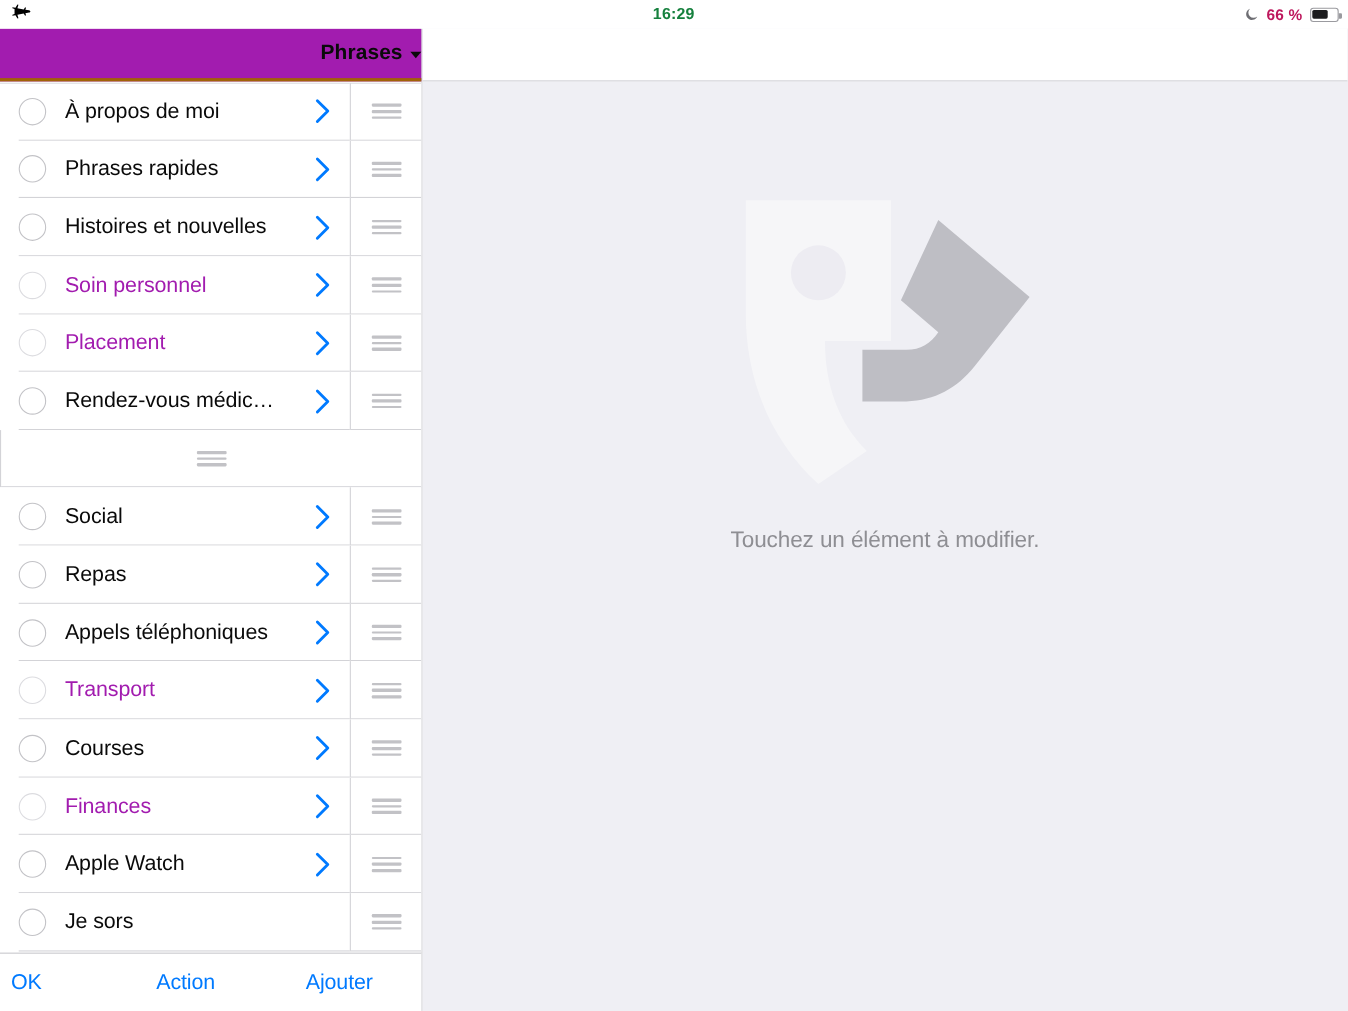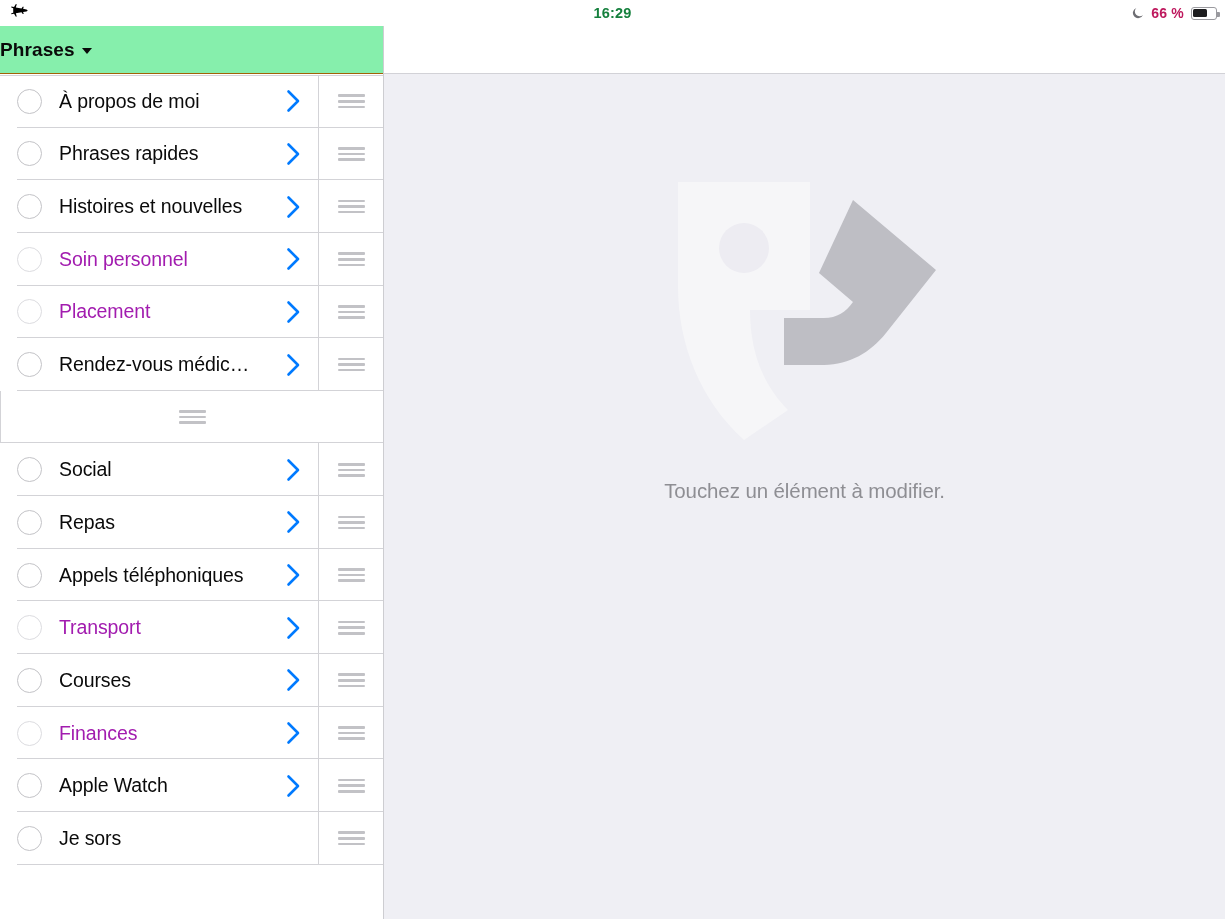--- a/index.html
+++ b/index.html
@@ -97,25 +97,25 @@
     width: 384px;
     height: 893px;
     background: #ffffff;
     border-right: 1px solid #cdcdd1;
     box-sizing: border-box;
     z-index: 20;
   }
   #nav-bar {
     position: relative;
     height: 48px;
-    background: #86efac;
-    display: flex;
-    align-items: center;
-    justify-content: flex-start;
-    border-bottom: 1px solid #a16207;
+    background: #a21caf;
+    display: flex;
+    align-items: center;
+    justify-content: flex-end;
+    border-bottom: 3px solid #a16207;
     box-sizing: border-box;
   }
   #nav-title-btn {
     display: flex;
     align-items: center;
     gap: 7px;
     cursor: pointer;
     background: none;
     border: none;
     padding: 0;
@@ -570,20 +570,25 @@
         <div class="handle-cell">
           <div class="grip">
             <span></span>
             <span></span>
             <span></span>
           </div>
         </div>
       </div>
     </div>
 
+  <div id="bottom-toolbar">
+    <button class="tb-btn" id="tb-ok">OK</button>
+    <button class="tb-btn" id="tb-act">Action</button>
+    <button class="tb-btn" id="tb-add">Ajouter</button>
+  </div>
 </div>
 
 <div id="right-pane">
   <div id="right-navbar"></div>
 
   <div id="empty-state">
     <svg id="watermark-logo" viewBox="0 0 266 266" aria-hidden="true">
 
       <path fill="#f6f6f8" d="M6 4 h132 v128 h-60 c0 40 12 74 38 100 l-44 30 C28 222 6 166 6 108 Z"></path>
 

